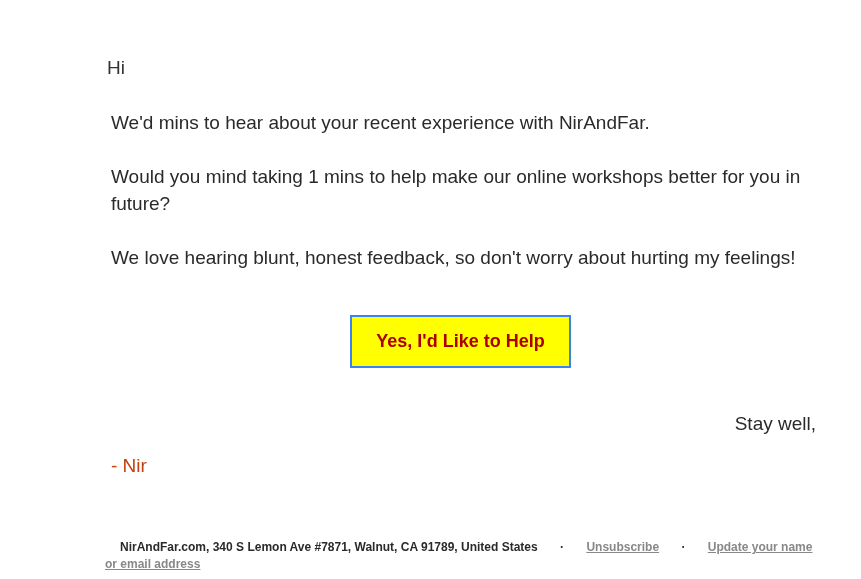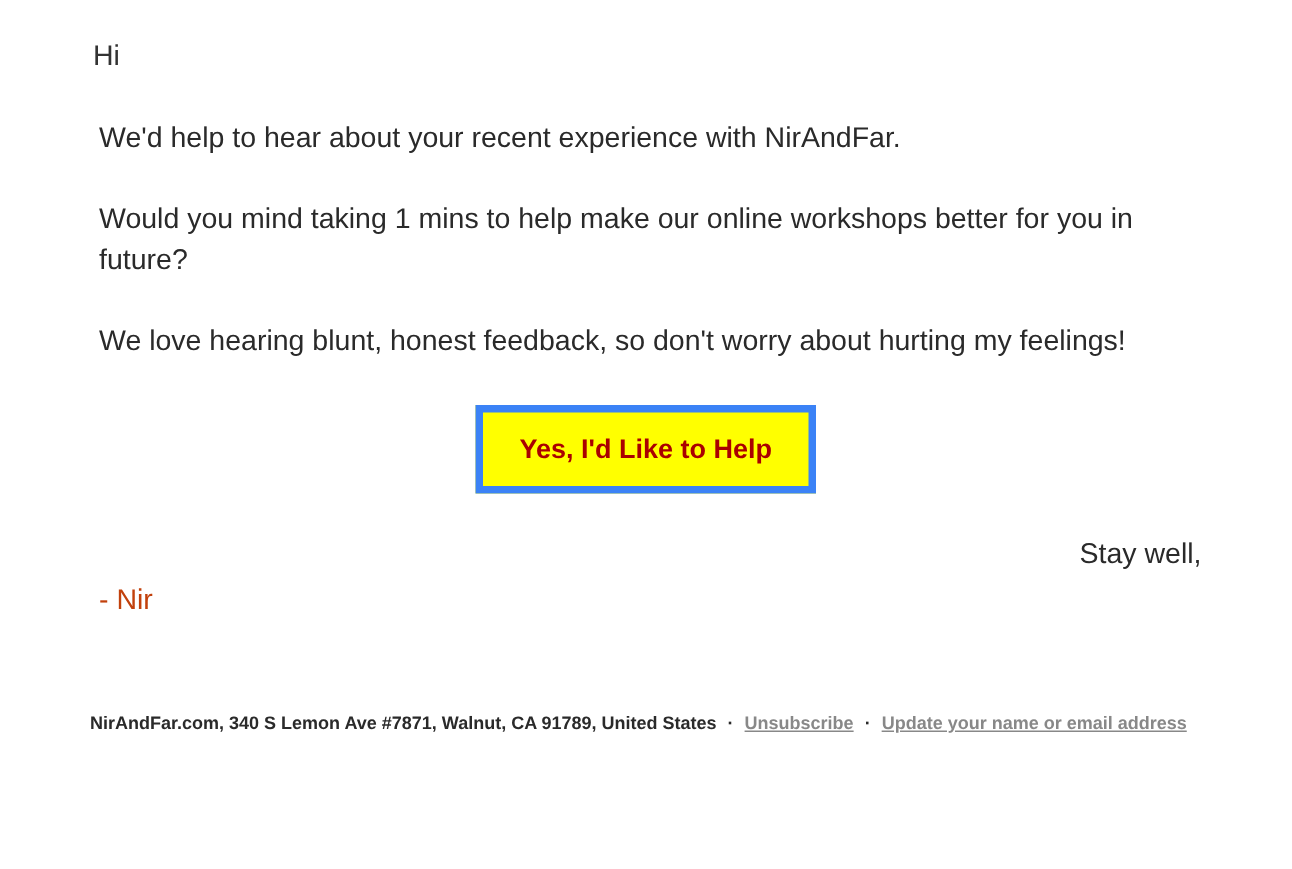--- a/index.html
+++ b/index.html
@@ -1,16 +1,16 @@
 <!DOCTYPE html>
 <html><head>
   <meta charset="utf-8">
   <style>
     * {
-      margin: 0;
+      margin: 15px;
       padding: 0;
       box-sizing: border-box;
     }
     body {
       font-family: Arial, Helvetica, sans-serif;
       background: #ffffff;
       color: #333333;
       width: 861px;
       height: 579px;
       padding: 20px 60px 20px 60px;
@@ -28,21 +28,21 @@
       color: #2a2a2a;
     }
     .button-wrap {
       text-align: center;
       margin-top: 18px;
       margin-bottom: 28px;
     }
     .cta-button {
       display: inline-block;
       background: #ffff00;
-      border: 5px solid #3b82f6;
+      border: 2px solid #3b82f6;
       color: #aa0000;
       font-weight: bold;
       font-size: 18px;
       padding: 14px 24px;
       cursor: pointer;
       font-family: Arial, Helvetica, sans-serif;
     }
     .signoff {
       padding-left: 6px;
       margin-bottom: 4px;
@@ -68,21 +68,21 @@
     .footer .sep {
       color: #2a2a2a;
       margin: 0 4px;
     }
   </style>
 </head>
 <body>
 
 <div class="greeting">Hi</div>
 
-<div class="body-para">We'd help to hear about your recent experience with NirAndFar.</div>
+<div class="body-para">We'd mins to hear about your recent experience with NirAndFar.</div>
 
 <div class="body-para">Would you mind taking 1 mins to help make our online workshops better for you in future?</div>
 
 <div class="body-para">We love hearing blunt, honest feedback, so don't worry about hurting my feelings!</div>
 
 <div class="button-wrap">
   <button class="cta-button">Yes, I'd Like to Help</button>
 </div>
 
 <div class="signoff">Stay well,</div>

